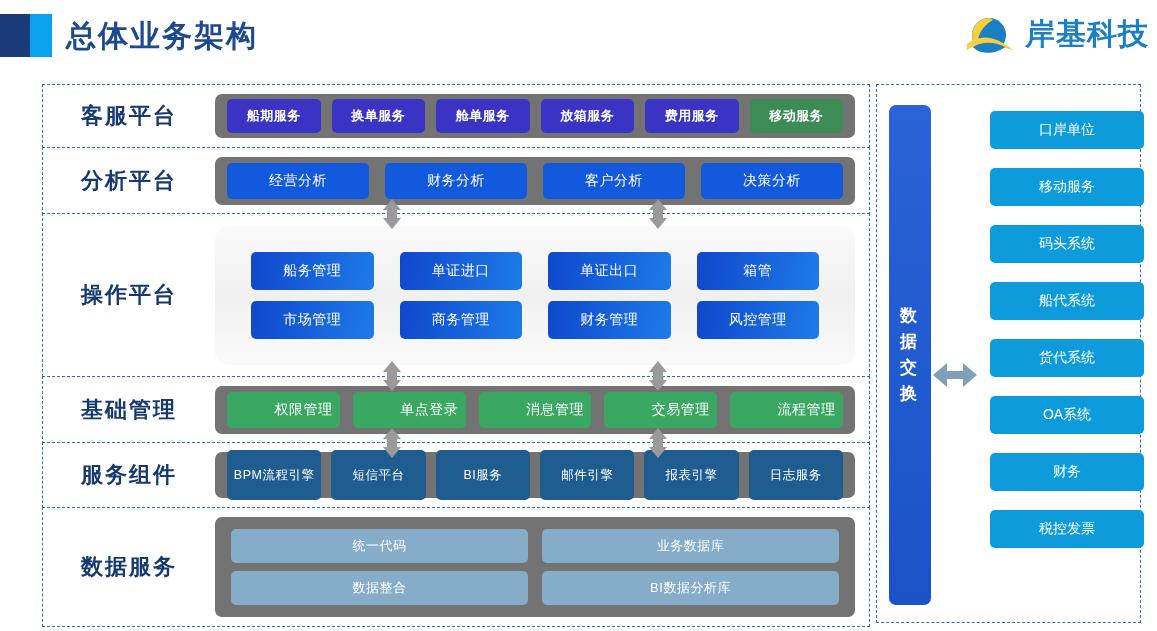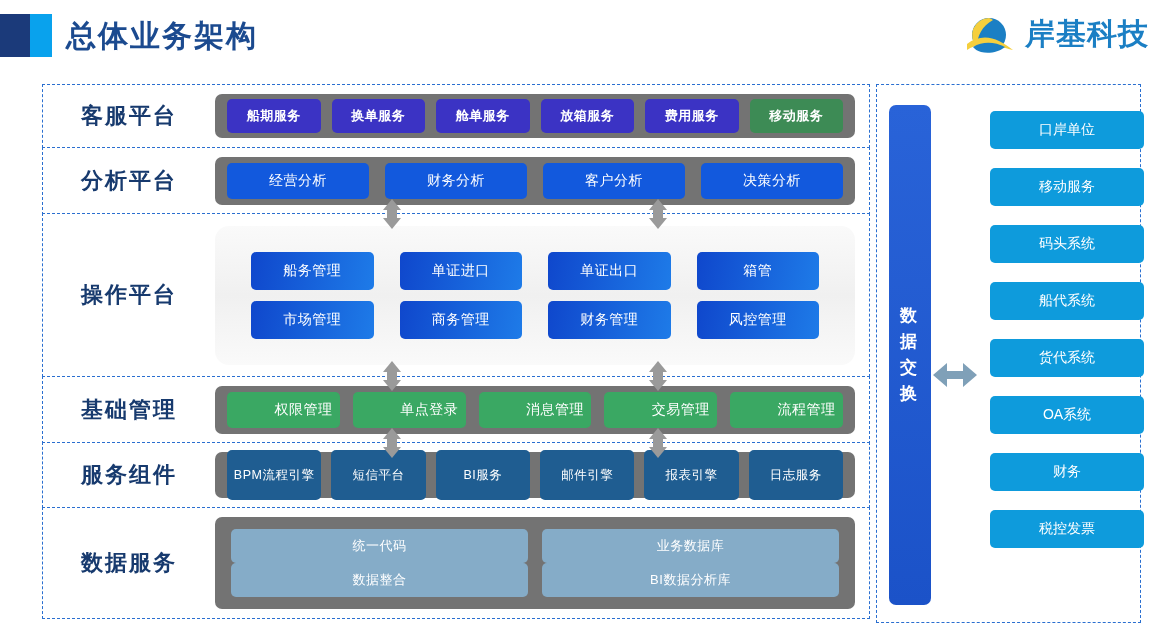--- a/index.html
+++ b/index.html
@@ -100,21 +100,21 @@
   
   .r4 .row-body { height: 48px; padding: 0 12px; gap: 13px; }
   .r4 .chip { flex: 1 1 0; height: 36px; background: #3aa863; font-size: 14px; font-weight: normal; padding-left: 40px; }
 
   
   .r5 .row-body { height: 46px; padding: 0 12px; gap: 10px; }
   .r5 .chip { flex: 1 1 0; height: 50px; background: #1f5d91; font-size: 12.5px; font-weight: normal; }
 
   
   .r6 { min-height: 100px; }
-  .r6 .row-body { flex-direction: column; gap: 0; padding: 12px 16px; }
+  .r6 .row-body { flex-direction: column; gap: 8px; padding: 12px 16px; }
   .r6 .grid-line { display: flex; gap: 14px; width: 100%; }
   .r6 .chip { flex: 1 1 0; height: 34px; background: #85acc8; font-size: 13px; font-weight: normal; }
 
   
   .arrow-vert {
     position: absolute; width: 18px; height: 30px; z-index: 6;
     pointer-events: none;
   }
   .arrow-a { left: 340px; }
   .arrow-b { left: 606px; }

